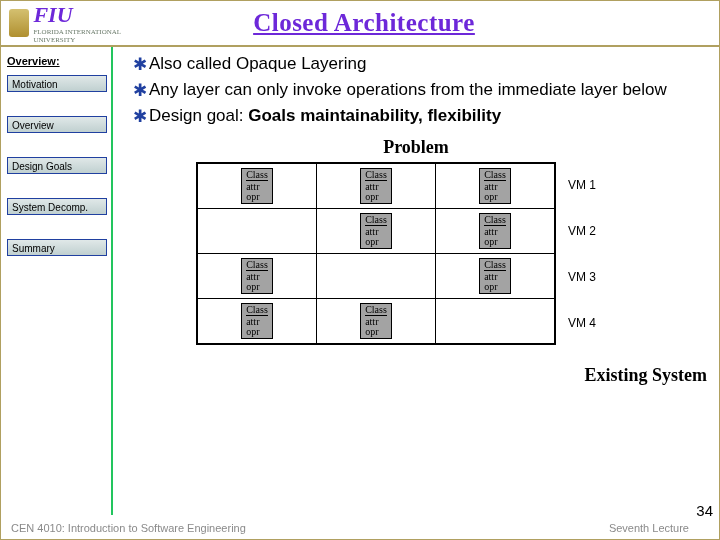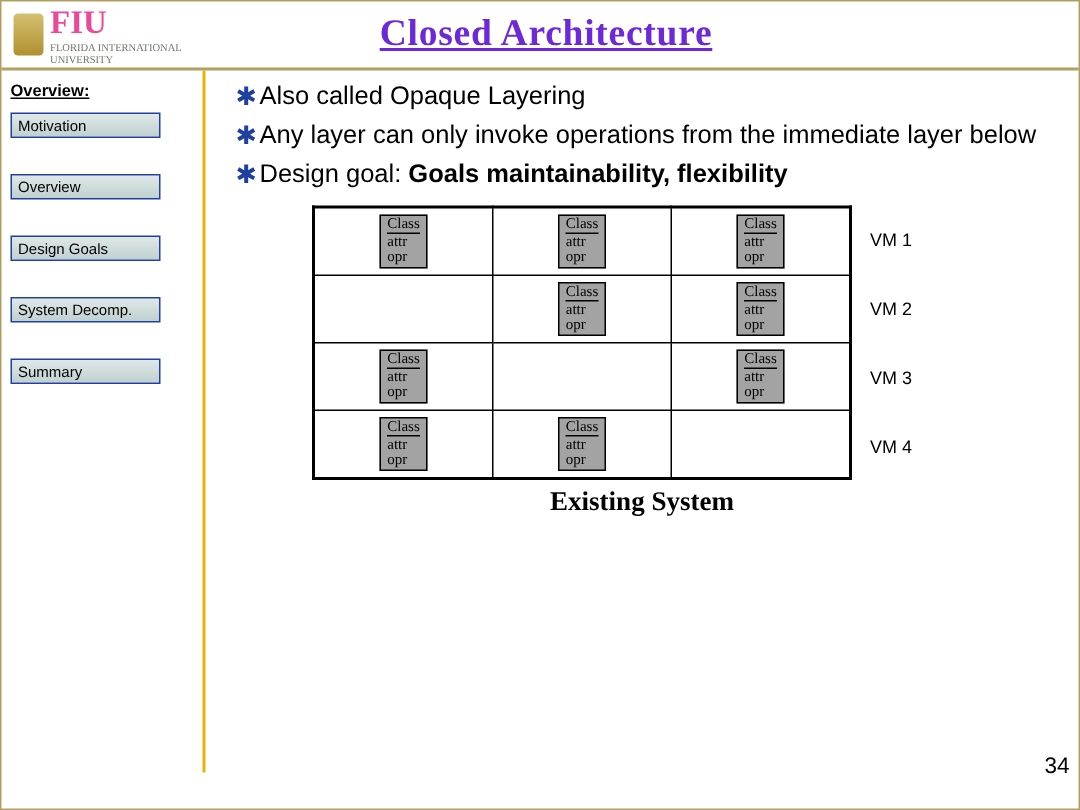--- a/index.html
+++ b/index.html
@@ -1,40 +1,40 @@
 <!DOCTYPE html>
 <html><head>
 <meta charset="utf-8">
 <style>
 html,body{margin:0;padding:0;font-family:Arial,Helvetica,sans-serif;background:#fff}
 .slide{width:720px;height:540px;box-sizing:border-box;position:relative;border:1px solid #b0a060}
 .topbar{position:absolute;left:0;top:0;width:100%;height:44px;border-bottom:2px solid #b0a060;display:flex;align-items:center}
 .logo{width:120px;height:36px;margin-left:8px;display:flex;align-items:center;gap:4px}
 .crest{width:28px;height:28px;background:linear-gradient(#d4c070,#b09030);border-radius:3px}
-.fiu{font-family:Georgia,serif;font-weight:bold;font-size:22px;color:#ec4899}
+.fiu{font-family:Georgia,serif;font-style:italic;font-weight:bold;font-size:22px;color:#6d28d9}
 .fiu2{font-size:7px;color:#6a7a6a;font-family:Georgia,serif}
 .title{flex:1;text-align:center;font-family:Georgia,'Times New Roman',serif;font-weight:bold;font-size:25px;color:#6d28d9;text-decoration:underline;letter-spacing:0.5px}
 .body{position:absolute;left:0;top:46px;right:0;bottom:24px;display:flex}
-.sidebar{width:136px;padding:8px 6px;box-sizing:border-box;border-right:2px solid #eab308}
+.sidebar{width:112px;padding:8px 6px;box-sizing:border-box;border-right:2px solid #22c55e}
 .side-head{font-size:11px;font-weight:bold;text-decoration:underline;margin-bottom:8px;color:#000}
 .nav{display:block;width:100px;height:17px;line-height:17px;font-size:10px;padding:0 4px;margin-bottom:24px;box-sizing:border-box;background:linear-gradient(#e0e8e8,#c0d0d0);border:1px solid #2040a0;color:#000;cursor:pointer}
 .main{flex:1;padding:6px 12px 0 12px;box-sizing:border-box}
 .bullets{margin:0 0 8px 8px;padding:0;list-style:none}
 .bullets li{display:flex;align-items:flex-start;font-size:17px;color:#000;line-height:1.35;margin-bottom:2px}
 .starb{display:inline-block;width:16px;flex-shrink:0;color:#2040a0;margin-top:1px}
 .bold{font-weight:bold}
 .ptitle{text-align:center;font-family:Georgia,'Times New Roman',serif;font-weight:bold;font-size:18px;margin:4px 0 4px 0}
 .tablewrap{position:relative;width:440px;margin:0 auto}
 .grid{width:360px;border:2px solid #000;border-collapse:collapse}
 .grid td{width:120px;height:44px;border:1px solid #000;padding:0;vertical-align:middle;text-align:center}
 .cls{display:inline-block;border:1px solid #000;font-family:Georgia,serif;font-size:10px;line-height:10px;padding:1px 4px;background:#a3a3a3;text-align:left}
 .cls .h{border-bottom:1px solid #000;margin-bottom:1px}
 .vmcol{position:absolute;left:372px;top:0}
 .vm{font-family:Liberation Sans, sans-serif;font-size:12px;height:46px;display:flex;align-items:center}
-.etitle{text-align:center;font-family:Georgia,'Times New Roman',serif;font-weight:bold;font-size:18px;margin-top:4px}
+.etitle{text-align:right;font-family:Georgia,'Times New Roman',serif;font-weight:bold;font-size:18px;margin-top:20px}
 .footer{position:absolute;left:0;bottom:0;width:100%;height:22px;display:flex;align-items:center;font-size:11px;color:#8a8a8a;box-sizing:border-box;padding:0 10px}
 .footer .l{flex:1}
 .footer .r{flex:0 0 auto;margin-right:20px}
 .pg{position:absolute;right:6px;bottom:20px;font-size:15px;color:#000}
 </style>
 </head>
 <body>
 
 <div class="slide">
 
@@ -71,20 +71,21 @@
           <span>Any layer can only invoke operations from the immediate layer below</span>
         </li>
         <li>
           <span class="starb">✱</span>
           <span>
             <span>Design goal: </span><span class="bold">Goals maintainability, flexibility</span>
           </span>
         </li>
       </ul>
 
+      <div class="ptitle">Problem</div>
 
       <div class="tablewrap">
         <table class="grid">
             <tbody id="gridbody">
               <tr>
                 <td><div class="cls"><div class="h">Class</div>attr<br>opr</div></td>
                 <td><div class="cls"><div class="h">Class</div>attr<br>opr</div></td>
                 <td><div class="cls"><div class="h">Class</div>attr<br>opr</div></td>
               </tr>
               <tr>
@@ -109,14 +110,18 @@
             <div class="vm">VM 2</div>
             <div class="vm">VM 3</div>
             <div class="vm">VM 4</div>
           </div>
       </div>
 
       <div class="etitle">Existing System</div>
     </div>
   </div>
 
+  <div class="footer">
+    <span class="l">CEN 4010: Introduction to Software Engineering</span>
+    <span class="r">Seventh Lecture</span>
+  </div>
   <div class="pg">34</div>
 </div>
 
 </body></html>

